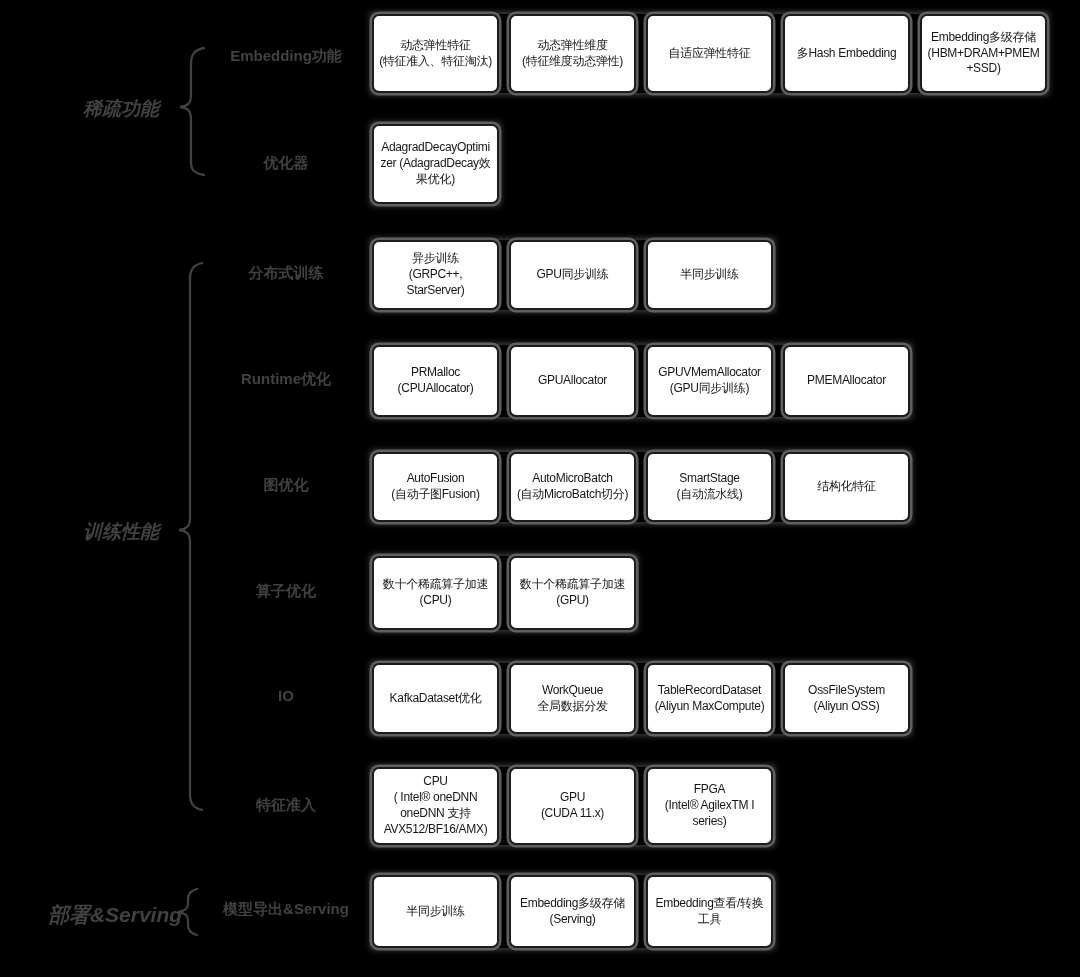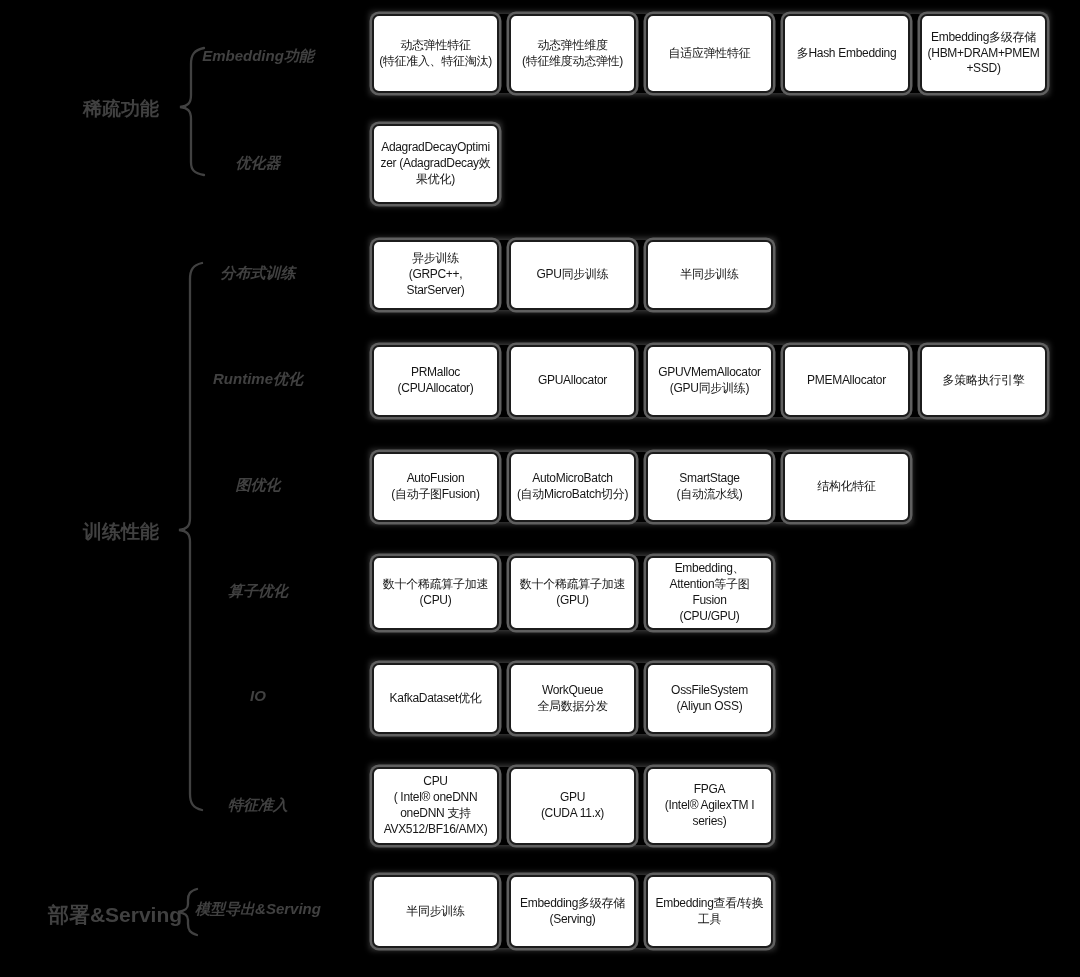--- a/index.html
+++ b/index.html
@@ -6,24 +6,24 @@
   .canvas{position:relative;width:1080px;height:977px;background:#000000;overflow:hidden;
           font-family:"Liberation Sans","DejaVu Sans",sans-serif;}
   .row{position:absolute;left:372px;display:flex;gap:10px;
        box-shadow:0 0 6px 2px rgba(115,115,115,0.55);}
   .box{width:127px;height:var(--h);box-sizing:border-box;background:#ffffff;
        border:2px solid #1c1c1c;border-radius:7px;
        box-shadow:0 0 0 2.5px #606060;
        display:flex;align-items:center;justify-content:center;text-align:center;
        color:#161616;font-size:12px;line-height:1.32;letter-spacing:-0.3px;
        white-space:pre-line;overflow-wrap:anywhere;padding:3px 5px;}
-  .blabel{position:absolute;left:184px;width:148px;text-align:center;
-          color:#414141;font-size:15px;font-weight:600;letter-spacing:0;font-style:italic;}
+  .blabel{position:absolute;left:212px;width:148px;text-align:center;
+          color:#414141;font-size:15px;font-weight:600;letter-spacing:0;}
   .glabel{position:absolute;width:150px;text-align:center;color:#414141;
-          font-weight:700;font-size:19px;}
+          font-weight:700;font-size:19px;font-style:italic;}
   .glabel.small{font-size:21px;}
   svg.braces{position:absolute;left:0;top:0;pointer-events:none;}
 </style>
 </head>
 <body>
 
 <div class="canvas">
 
   <svg class="braces" width="1080" height="977">
     <g fill="none" stroke="#414141" stroke-width="2.3" stroke-linecap="round">
@@ -71,48 +71,45 @@
     <div class="box">半同步训练</div>
   </div>
 
   <div class="row" style="top:345px;--h:72px">
     <div class="box">PRMalloc
 (CPUAllocator)</div>
     <div class="box">GPUAllocator</div>
     <div class="box">GPUVMemAllocator
 (GPU同步训练)</div>
     <div class="box">PMEMAllocator</div>
-    <div class="box">多策略执行引擎</div>
   </div>
 
   <div class="row" style="top:452px;--h:70px">
     <div class="box">AutoFusion
 (自动子图Fusion)</div>
     <div class="box">AutoMicroBatch
 (自动MicroBatch切分)</div>
     <div class="box">SmartStage
 (自动流水线)</div>
     <div class="box">结构化特征</div>
   </div>
 
   <div class="row" style="top:556px;--h:74px">
     <div class="box">数十个稀疏算子加速
 (CPU)</div>
     <div class="box">数十个稀疏算子加速
 (GPU)</div>
-    <div class="box">Embedding、
-Attention等子图
-Fusion
-(CPU/GPU)</div>
   </div>
 
   <div class="row" style="top:663px;--h:71px">
     <div class="box">KafkaDataset优化</div>
     <div class="box">WorkQueue
 全局数据分发</div>
+    <div class="box">TableRecordDataset
+(Aliyun MaxCompute)</div>
     <div class="box">OssFileSystem
 (Aliyun OSS)</div>
   </div>
 
   <div class="row" style="top:767px;--h:78px">
     <div class="box">CPU
 ( Intel® oneDNN
 oneDNN 支持
 AVX512/BF16/AMX)</div>
     <div class="box">GPU

